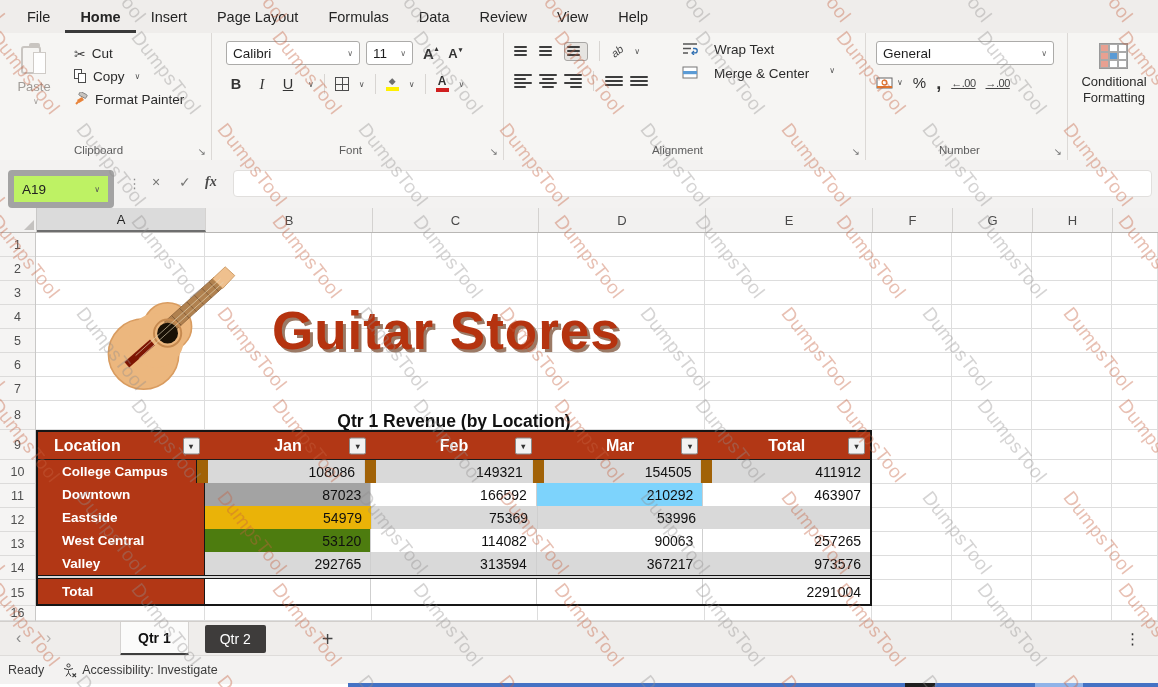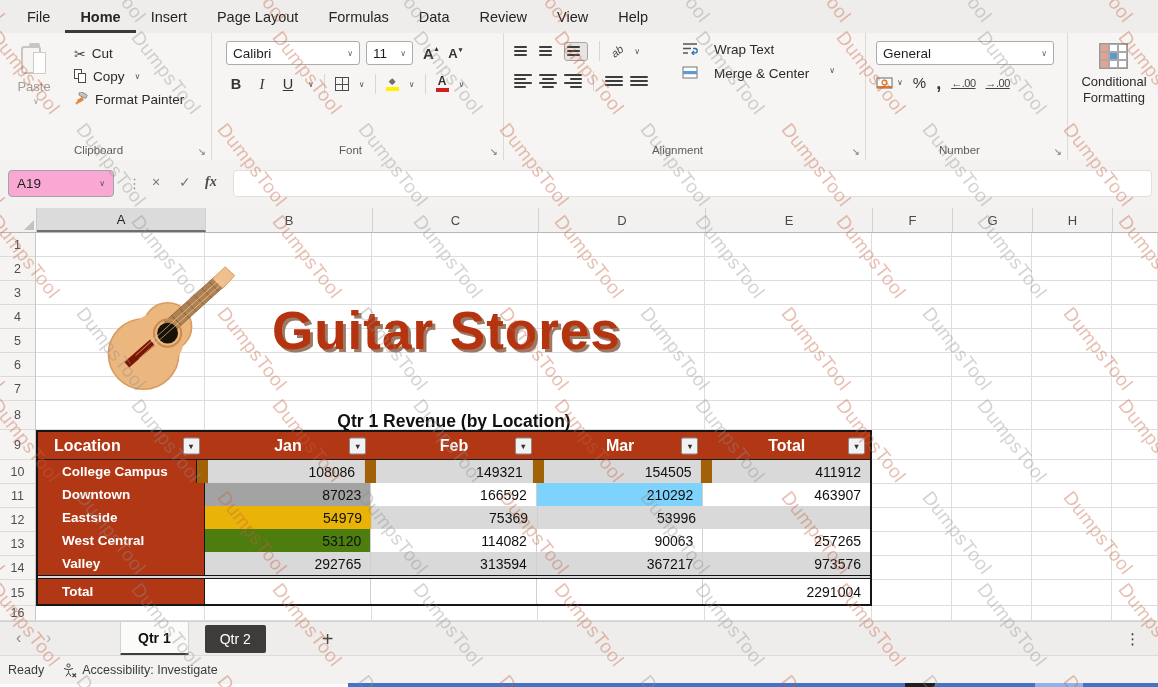--- a/index.html
+++ b/index.html
@@ -68,21 +68,21 @@
   .comma{font-size:18px;font-weight:bold;color:#333;line-height:10px;}
   .pct{font-size:15px;color:#333;}
   
   .g-styles{flex:1 0 auto;border-right:none;display:flex;flex-direction:column;align-items:center;gap:4px;padding-top:10px;}
   .cficon{display:grid;grid-template-columns:repeat(3,9px);grid-template-rows:repeat(3,8px);border:1px solid #999;}
   .cficon span{border:0.5px solid #AAA;box-sizing:border-box;}
   .cf-red{background:#E8A091;} .cf-blue{background:#5B9BD5;} .cf-w{background:#fff;}
   .cflbl{font-size:13px;color:#2b2b2b;line-height:16px;text-align:center;white-space:nowrap;}
   
   .formularow{position:absolute;top:160px;left:0;right:0;height:48px;background:#F3F2F1;border-bottom:1px solid #D6D3D1;}
-  .namebox{position:absolute;left:8px;top:10px;width:106px;height:27px;background:#f9a8d4;border:1px solid #a3a3a3;
+  .namebox{position:absolute;left:8px;top:10px;width:106px;height:38px;background:#bef264;border:6px solid #a3a3a3;
            border-radius:4px;display:flex;align-items:center;justify-content:space-between;padding:0 8px;box-sizing:border-box;font-size:13.5px;}
   .nb-dots{position:absolute;left:128px;top:16px;color:#8a8a8a;font-size:13px;}
   .fbtn{position:absolute;top:14px;font-size:14px;color:#767674;cursor:default;}
   .fb-x{left:152px;} .fb-check{left:179px;}
   .fb-fx{left:205px;font-family:"Liberation Serif",serif;font-style:italic;font-weight:bold;color:#4a4a4a;}
   .formula-input{position:absolute;left:233px;right:6px;top:10px;height:27px;background:#fff;
                  border:1px solid #E1DFDD;border-radius:4px;box-sizing:border-box;}
   
   .sheet{position:absolute;top:208px;left:0;width:1158px;height:413px;background:#fff;}
   .colheads{position:absolute;top:0;left:0;right:0;height:25px;display:flex;border-bottom:1px solid #B9B7B5;background:#F2F1F0;box-sizing:border-box;}

